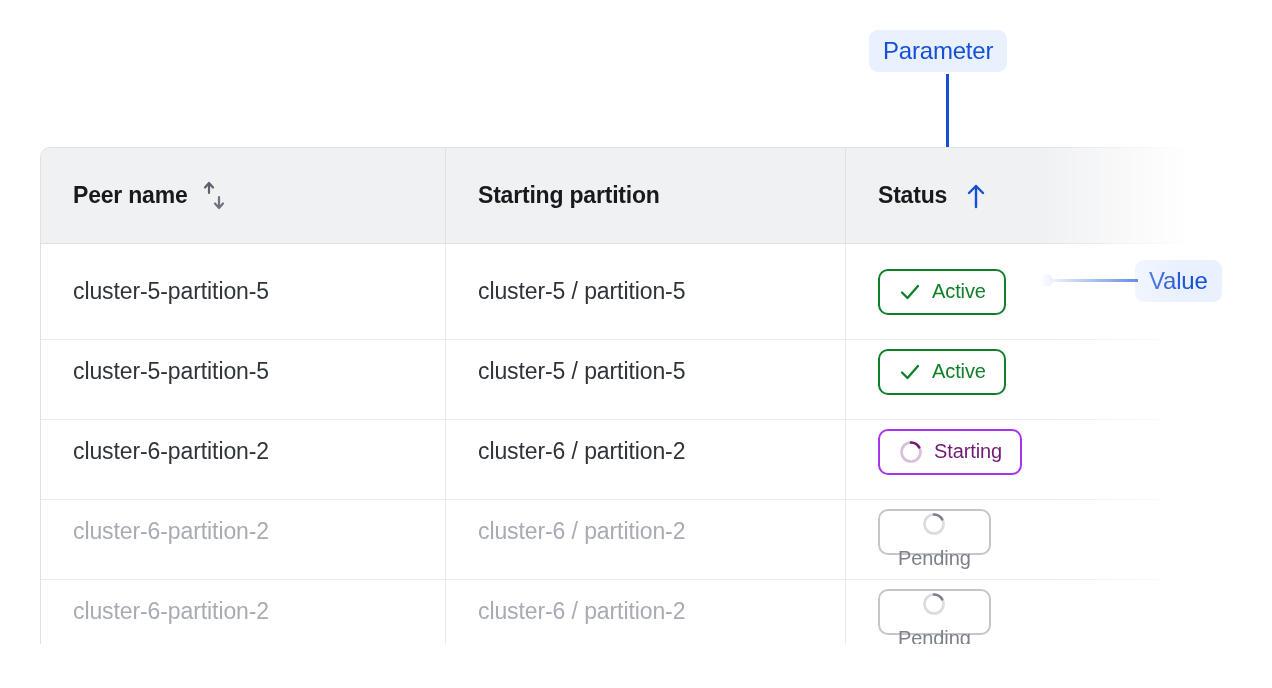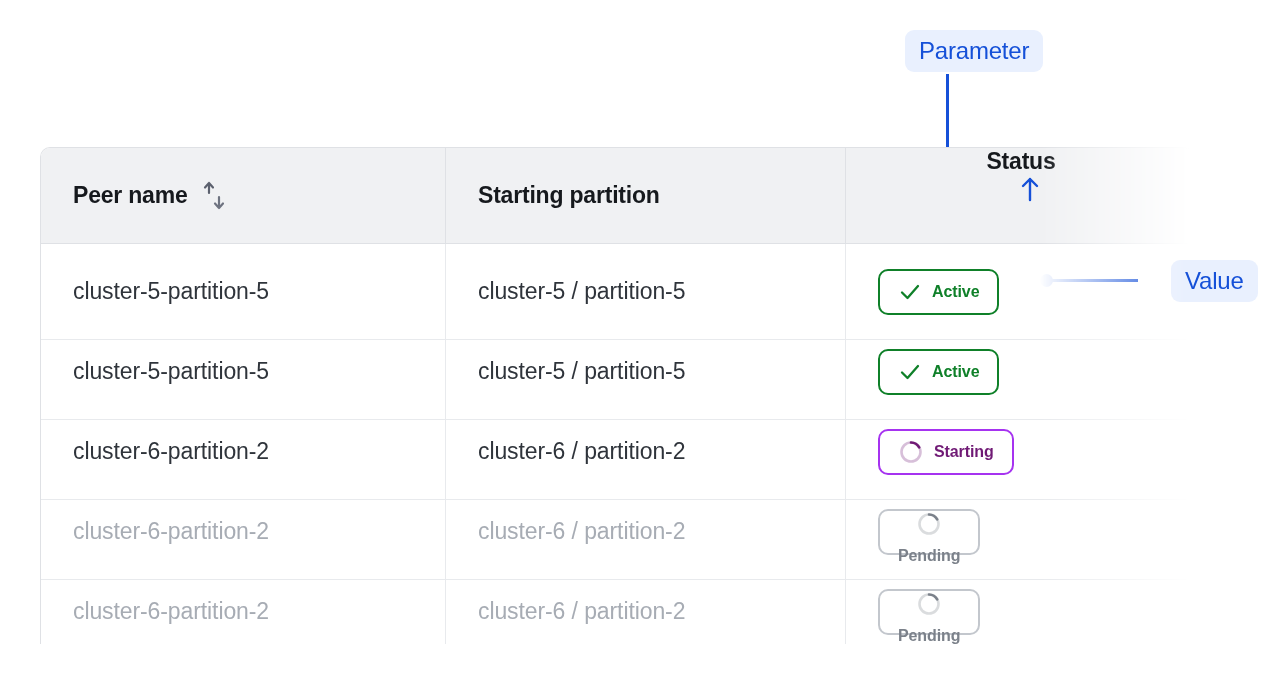--- a/index.html
+++ b/index.html
@@ -35,21 +35,21 @@
   .thead-row { display: flex; background: #f0f1f3; height: 96px; }
   .th {
     display: flex; align-items: center;
     padding: 0 32px;
     font-size: 23px; font-weight: 700; color: #16191d;
     letter-spacing: -0.2px;
     border-right: 1px solid #dfe1e5;
     border-bottom: 1px solid #dfe1e5;
     height: 96px;
   }
-  .th:last-child { border-right: none; flex-direction: column; }
+  .th:last-child { border-right: none; }
   .col-1 { width: 405px; flex: 0 0 405px; }
   .col-2 { width: 400px; flex: 0 0 400px; }
   .col-3 { width: 350px; flex: 0 0 350px; }
 
   .tr {
     display: flex; height: 80px;
     background: #ffffff;
   }
   .td {
     display: flex; align-items: center;
@@ -65,39 +65,38 @@
 
   
   .sort-both { margin-left: 14px; display: inline-block; width: 26px; height: 30px; }
   .sort-up { margin-left: 18px; display: inline-block; width: 22px; height: 28px; }
 
   
   .badge {
     display: inline-flex; align-items: center; gap: 10px;
     height: 46px; padding: 0 18px;
     border: 2px solid; border-radius: 10px;
-    font-size: 16px; font-weight: 700;
+    font-size: 20px; font-weight: 400;
     letter-spacing: -0.1px;
     background: #ffffff;
   }
   .badge-active { border-color: #0f8029; color: #0f8029; }
   .badge-starting { border-color: #a633f0; color: #701a75; }
   .badge-pending { border-color: #c3c7cd; color: #7b818a; flex-direction: column; }
   .badge .glyph { display: inline-flex; align-items: center; }
 
   
   .callout {
     position: absolute;
     display: inline-flex; align-items: center; justify-content: center;
     height: 42px; padding: 0 14px;
     background: #e9f0fe; color: #1550d8;
     border-radius: 9px;
     font-size: 24px; letter-spacing: -0.2px;
     white-space: nowrap;
-    margin-left: 36px;
   }
   #callout-parameter { left: 869px; top: 30px; }
   #callout-value { left: 1135px; top: 260px; }
 
   .connector { position: absolute; background: #1550d8; }
   #conn-param-line { left: 946px; top: 74px; width: 2.5px; height: 84px; }
   #conn-param-dot {
     left: 941px; top: 152px; width: 13px; height: 13px;
     border-radius: 50%;
   }

